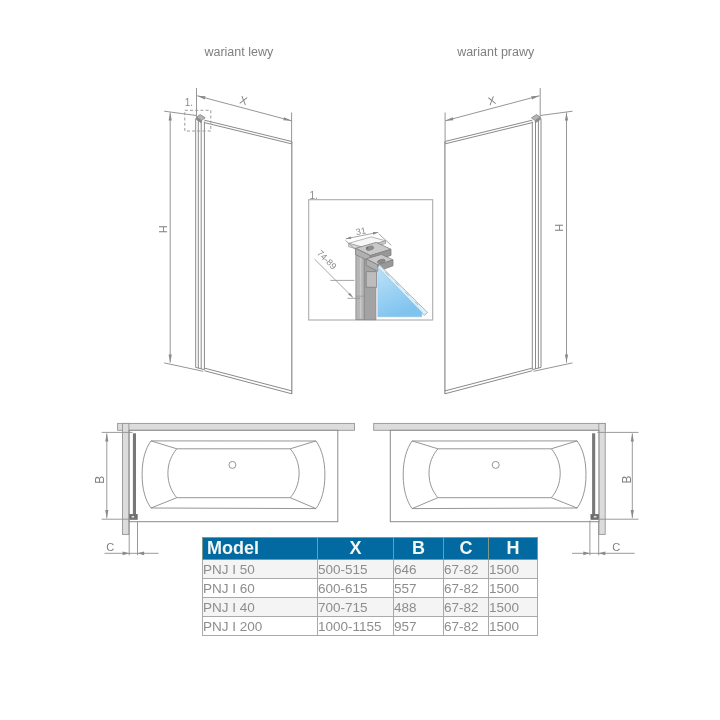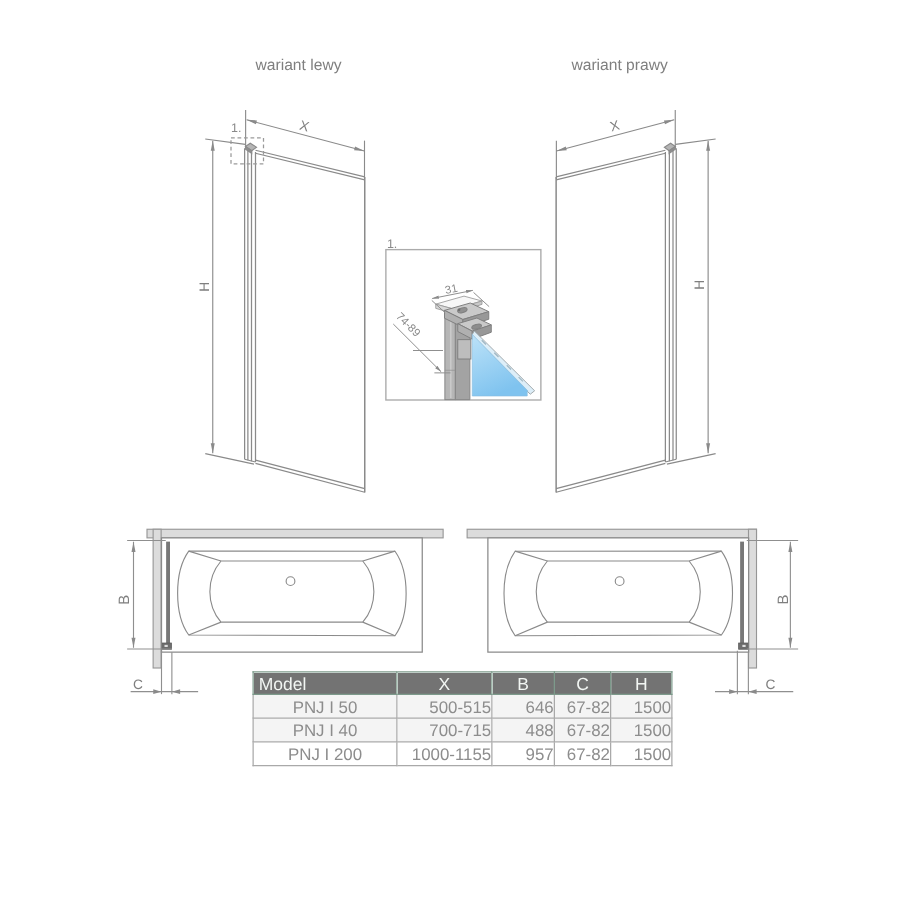--- a/index.html
+++ b/index.html
@@ -1,23 +1,23 @@
 <!DOCTYPE html>
 <html><head>
 <meta charset="utf-8">
 <style>
 html,body{margin:0;padding:0;background:#ffffff;width:720px;height:720px;overflow:hidden}
 body{font-family:"Liberation Sans",sans-serif}
 #tbl{position:absolute;left:202px;top:537px;border-collapse:collapse;table-layout:fixed;font-family:"Liberation Sans",sans-serif}
 #tbl td,#tbl th{border:1px solid #a9a9a9;padding:0;margin:0;overflow:hidden;white-space:nowrap}
-#tbl th{background:#737373;color:#f2f6f3;font-weight:normal;font-size:14px;height:17px}
-#tbl td{color:#8d8d8d;font-size:13.5px;height:18px;text-align:right;background:#fff}
+#tbl th{background:#0369a1;color:#f2f6f3;font-weight:bold;font-size:18px;height:17px}
+#tbl td{color:#8d8d8d;font-size:13.5px;height:18px;text-align:left;background:#fff}
 #tbl tr.alt td{background:#f4f4f4}
 #tbl th.m{text-align:left;padding-left:4px}
-#tbl td.m{text-align:center;padding-left:0}
+#tbl td.m{text-align:left;padding-left:0}
 #tbl{border:1px solid #222}
 #tbl th{border-color:#7d9a8b}
 </style>
 </head>
 <body>
 <svg width="720" height="720" viewBox="0 0 720 720">
 <defs>
 <marker id="aE" markerWidth="10" markerHeight="5" refX="8.4" refY="1.7" orient="auto" markerUnits="userSpaceOnUse">
         <path d="M0.3,0.1 L8.4,1.7 L0.3,3.3 Z" fill="#8a8a8a"></path>
       </marker>
@@ -218,20 +218,27 @@
         <th>C</th>
         <th>H</th>
       </tr>
 <tr class="alt">
         <td class="m">PNJ I 50</td>
         <td>500-515</td>
         <td>646</td>
         <td>67-82</td>
         <td>1500</td>
       </tr>
+<tr>
+        <td class="m">PNJ I 60</td>
+        <td>600-615</td>
+        <td>557</td>
+        <td>67-82</td>
+        <td>1500</td>
+      </tr>
 <tr class="alt">
         <td class="m">PNJ I 40</td>
         <td>700-715</td>
         <td>488</td>
         <td>67-82</td>
         <td>1500</td>
       </tr>
 <tr>
         <td class="m">PNJ I 200</td>
         <td>1000-1155</td>

